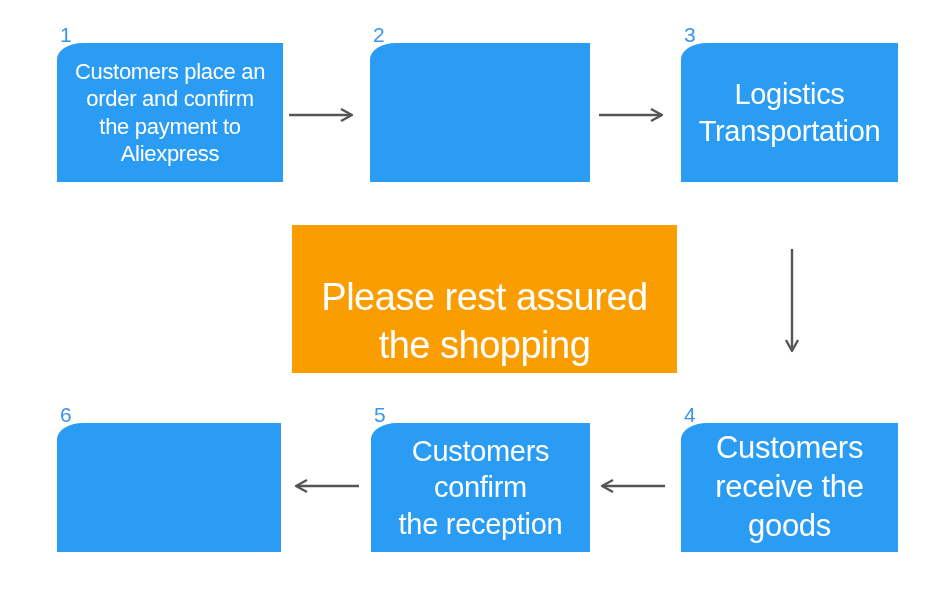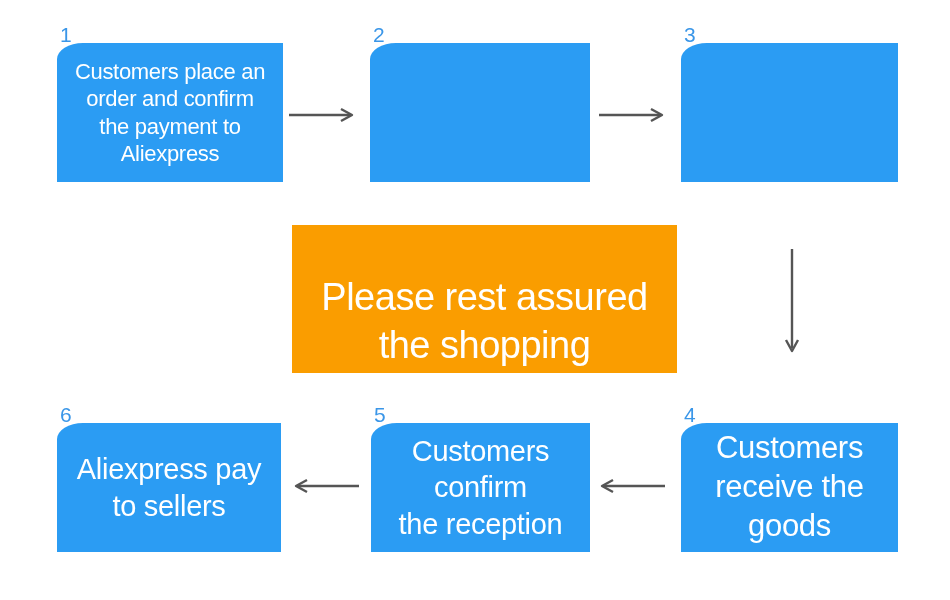--- a/index.html
+++ b/index.html
@@ -93,20 +93,22 @@
     <span class="step-num">2</span>
   </div>
 
   <svg class="arrow" style="left:598px; top:104px;" width="68" height="22">
     <line x1="1" y1="11" x2="62" y2="11" stroke="#555555" stroke-width="2.4"></line>
     <polyline points="53,5 64,11 53,17" fill="none" stroke="#555555" stroke-width="2.4" stroke-linejoin="round"></polyline>
   </svg>
 
   <div class="step-box box-3">
     <span class="step-num">3</span>
+    <div class="step-label">Logistics
+Transportation</div>
   </div>
 
   <div class="banner-box">
     <div class="banner-label">Please rest assured
 the shopping</div>
   </div>
 
   <svg class="arrow" style="left:781px; top:248px;" width="22" height="110">
     <line x1="11" y1="1" x2="11" y2="100" stroke="#555555" stroke-width="2.4"></line>
     <polyline points="5,92 11,103 17,92" fill="none" stroke="#555555" stroke-width="2.4" stroke-linejoin="round"></polyline>
@@ -131,17 +133,15 @@
 the reception</div>
   </div>
 
   <svg class="arrow" style="left:292px; top:475px;" width="68" height="22">
     <line x1="6" y1="11" x2="67" y2="11" stroke="#555555" stroke-width="2.4"></line>
     <polyline points="15,5 4,11 15,17" fill="none" stroke="#555555" stroke-width="2.4" stroke-linejoin="round"></polyline>
   </svg>
 
   <div class="step-box box-6">
     <span class="step-num">6</span>
-    <div class="step-label">Aliexpress pay
-to sellers</div>
   </div>
 
 </div>
 
 </body></html>

